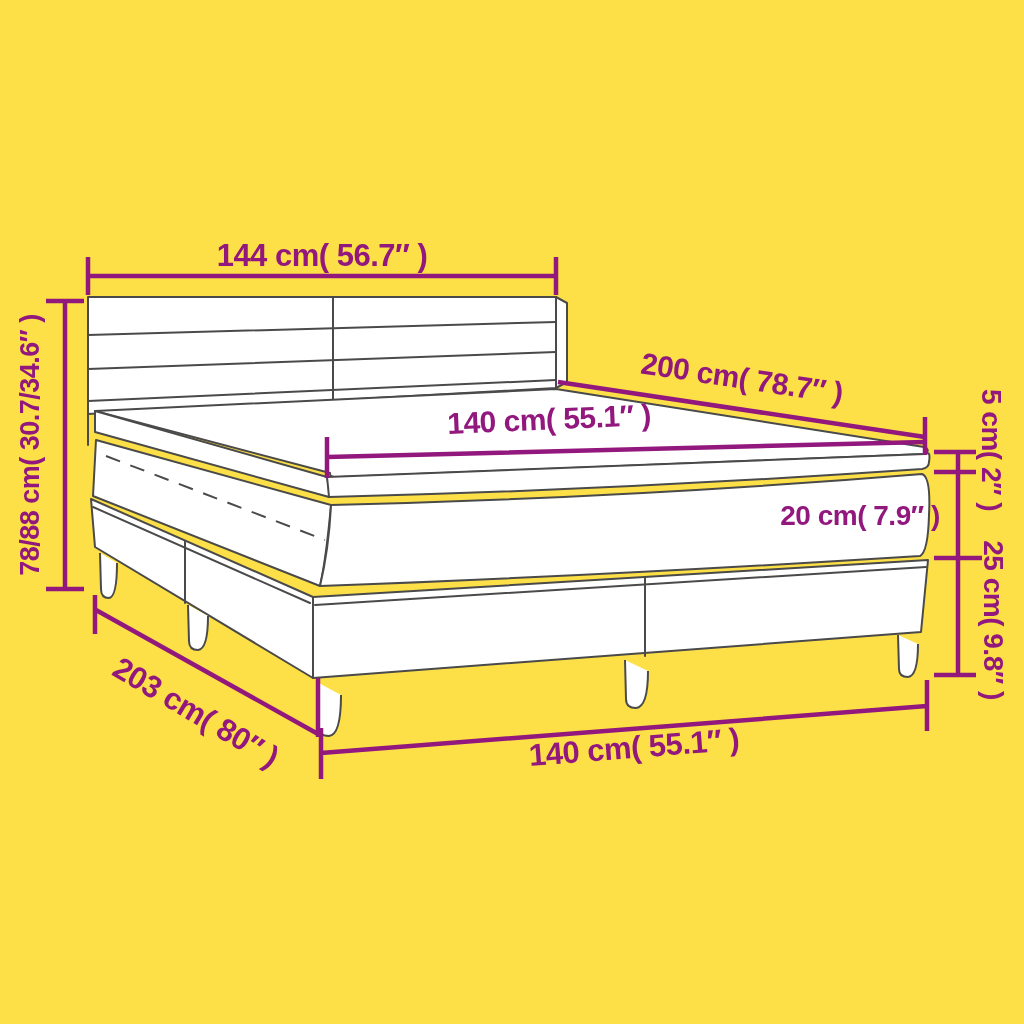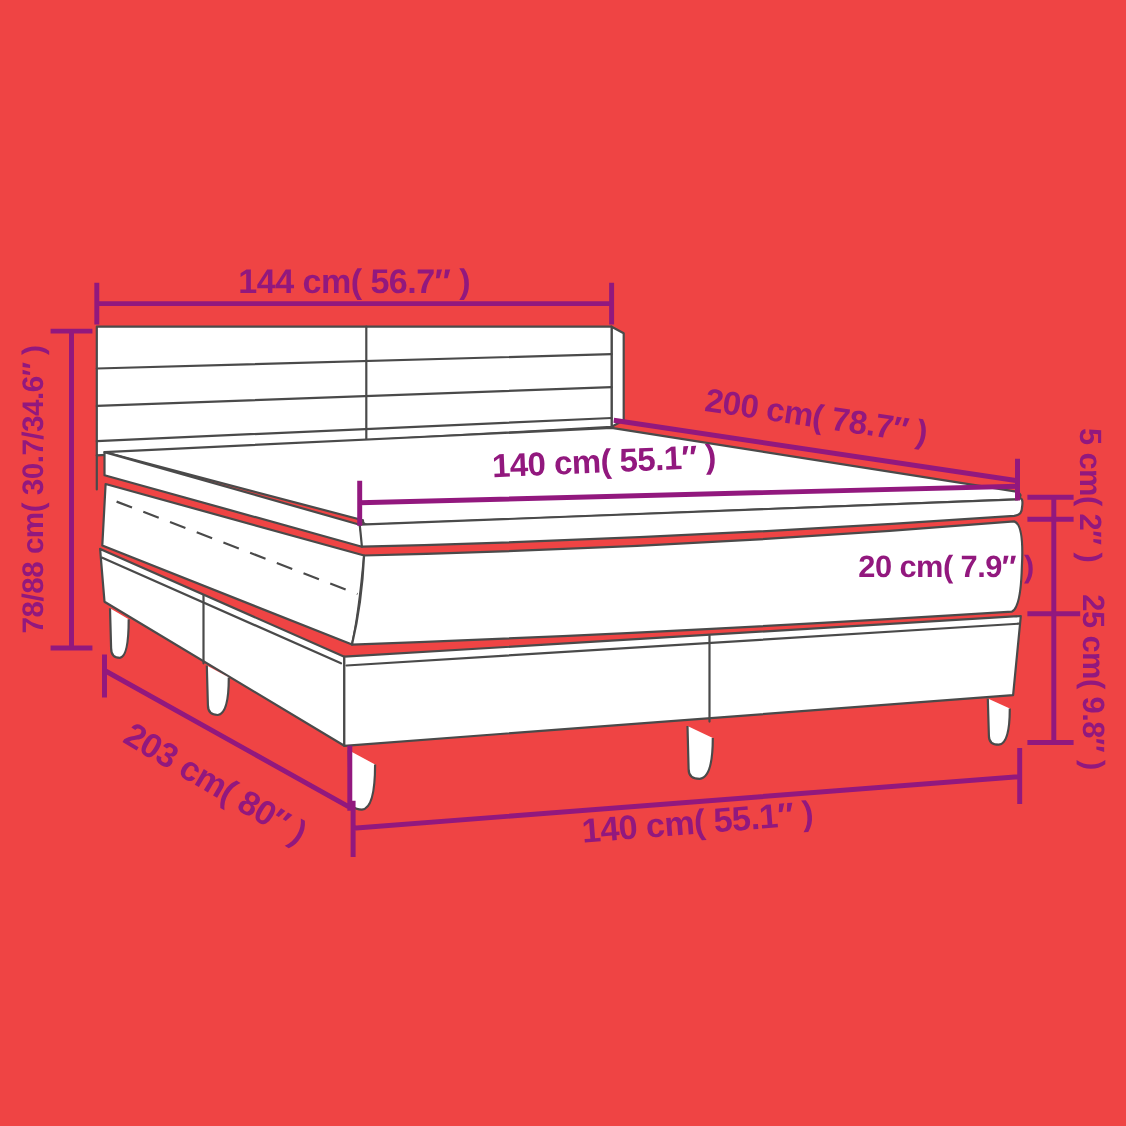--- a/index.html
+++ b/index.html
@@ -1,16 +1,16 @@
 <!DOCTYPE html>
 <html><head>
 <meta charset="utf-8">
 <style>
   html,body{margin:0;padding:0;background:#ffffff;}
-  .stage{width:1024px;height:1024px;background:#ef4444;position:relative;overflow:hidden;}
+  .stage{width:1024px;height:1024px;background:#fde047;position:relative;overflow:hidden;}
   svg{display:block;}
   .ln{fill:none;stroke:#4a4a4a;stroke-width:2;stroke-linecap:round;stroke-linejoin:round;}
   .face{fill:#ffffff;stroke:#4a4a4a;stroke-width:2;stroke-linejoin:round;}
   .seam{fill:none;stroke:#4a4a4a;stroke-width:2;stroke-dasharray:15 11;}
   .dim{fill:none;stroke:#92187E;stroke-width:4.5;stroke-linecap:butt;}
   .dimtxt{font-family:"Liberation Sans","DejaVu Sans",sans-serif;font-weight:bold;font-size:30px;letter-spacing:-0.5px;}
   .dimtxt.big{font-size:31px;}
 </style>
 </head>
 <body>

